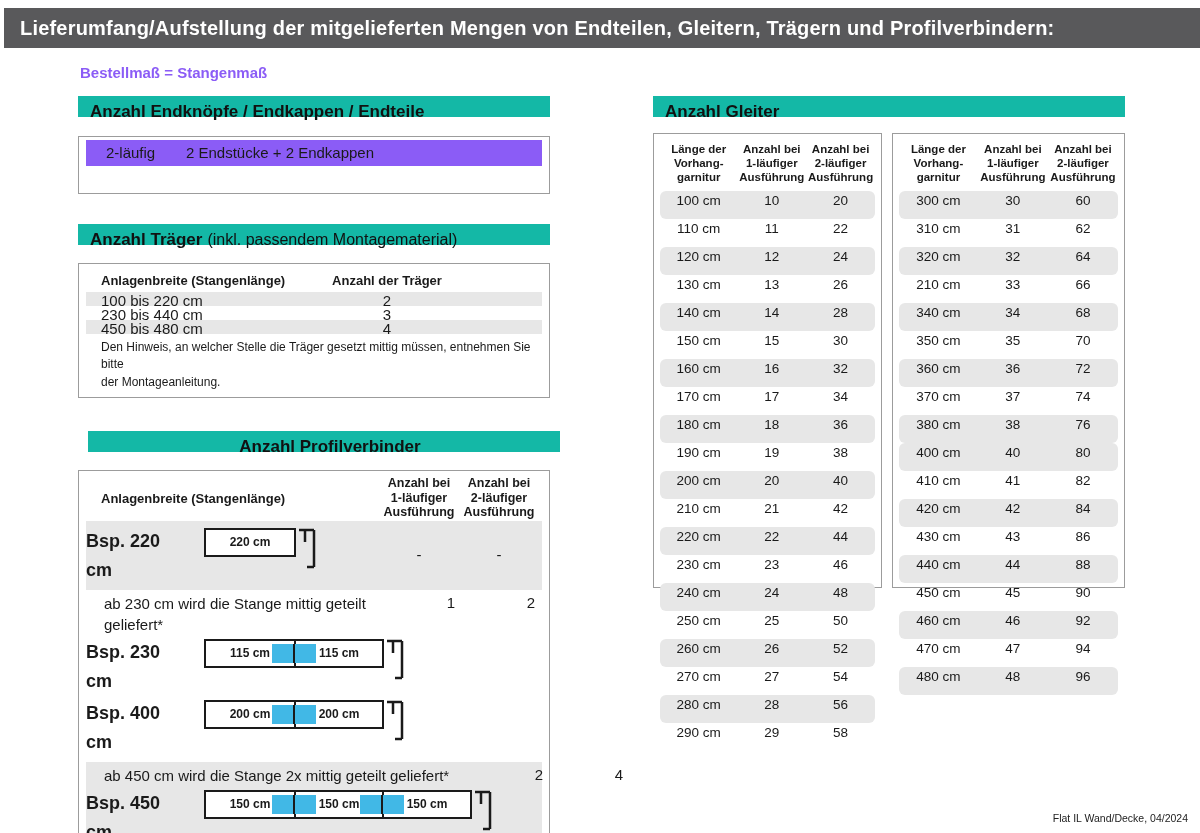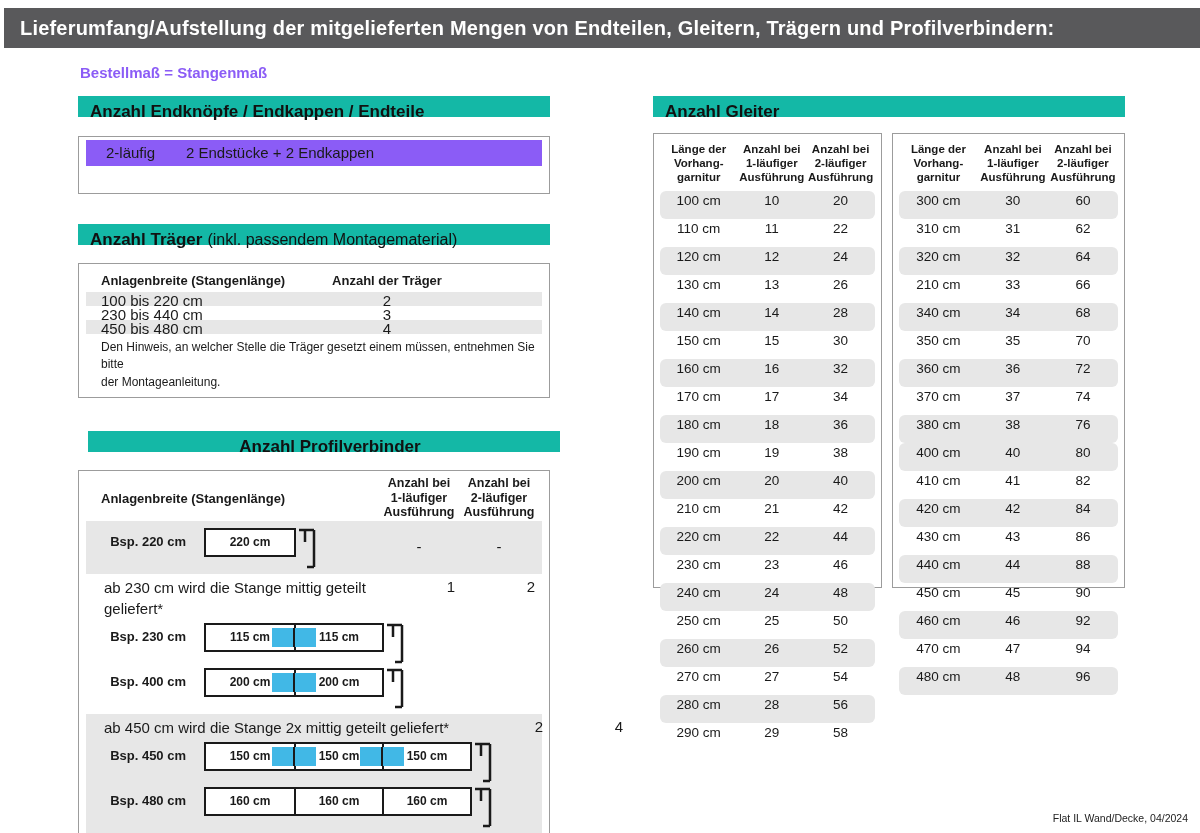--- a/index.html
+++ b/index.html
@@ -40,21 +40,21 @@
   #box-pro{left:78px;top:470px;width:472px;min-height:326px;padding:0 7px 6px;}
   .p-head{display:grid;grid-template-columns:1fr 80px 80px 3px;align-items:center;min-height:50px;padding-top:4px;}
   .p-head .c1{padding-left:15px;font-size:13px;font-weight:bold;}
   .p-head .cc{font-size:12.5px;font-weight:bold;text-align:center;white-space:pre-line;line-height:1.18;}
   .p-row{display:grid;grid-template-columns:1fr 80px 80px 3px;padding:3px 0 5px;}
   .p-row.stripe{background:#e7e7e7;}
   .p-text{font-size:15px;padding-left:18px;line-height:21px;}
   .p-count{font-size:15px;text-align:center;align-self:start;padding-top:1px;}
   .p-row.mid .p-count{align-self:center;padding-top:0;}
   .p-ex{display:flex;align-items:flex-start;margin-top:3px;}
-  .p-ex-label{width:118px;text-align:right;font-size:13px;font-weight:bold;padding-right:18px;line-height:29px;}
+  .p-ex-label{width:118px;text-align:left;font-size:18px;font-weight:bold;padding-right:18px;line-height:29px;}
   .rod-wrap{display:flex;align-items:flex-start;}
   .rod{display:flex;position:relative;border:2px solid #1a1a1a;height:29px;background:#fff;margin-top:1px;}
   .rod-seg{width:88px;text-align:center;font-size:12px;font-weight:bold;line-height:25px;}
   .rod-seg.div{border-left:2px solid #1a1a1a;}
   .connector{position:absolute;top:3px;bottom:3px;width:44px;background:#41b8e6;}
   .connector::after{content:"";position:absolute;left:50%;margin-left:-1px;top:0;bottom:0;width:2px;background:#1a1a1a;}
   .bracket{margin-left:3px;}
 
   
   .g-box{position:absolute;top:133px;height:455px;border:1px solid #9c9c9c;background:#fff;padding:0 6px;}
@@ -102,21 +102,21 @@
   <div class="t-row">
     <div class="c1">230 bis 440 cm</div>
     <div class="c2">3</div>
       <div></div>
   </div>
   <div class="t-row stripe">
     <div class="c1">450 bis 480 cm</div>
     <div class="c2">4</div>
       <div></div>
   </div>
-  <div class="t-note">Den Hinweis, an welcher Stelle die Träger gesetzt einem müssen, entnehmen Sie bitte
+  <div class="t-note">Den Hinweis, an welcher Stelle die Träger gesetzt mittig müssen, entnehmen Sie bitte
 der Montageanleitung.</div>
 </div>
 
 <div class="sec-head" id="h-pro">Anzahl Profilverbinder</div>
 <div class="box" id="box-pro">
   <div class="p-head">
     <div class="c1">Anlagenbreite (Stangenlänge)</div>
     <div class="cc">Anzahl bei
 1-läufiger
 Ausführung</div>

